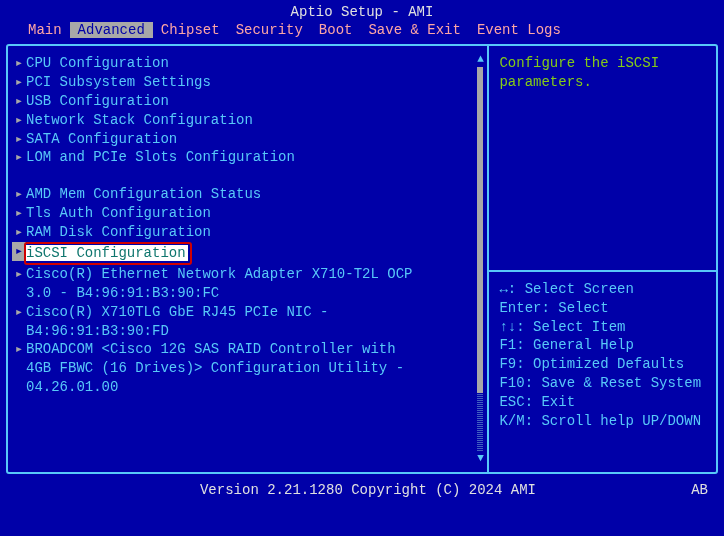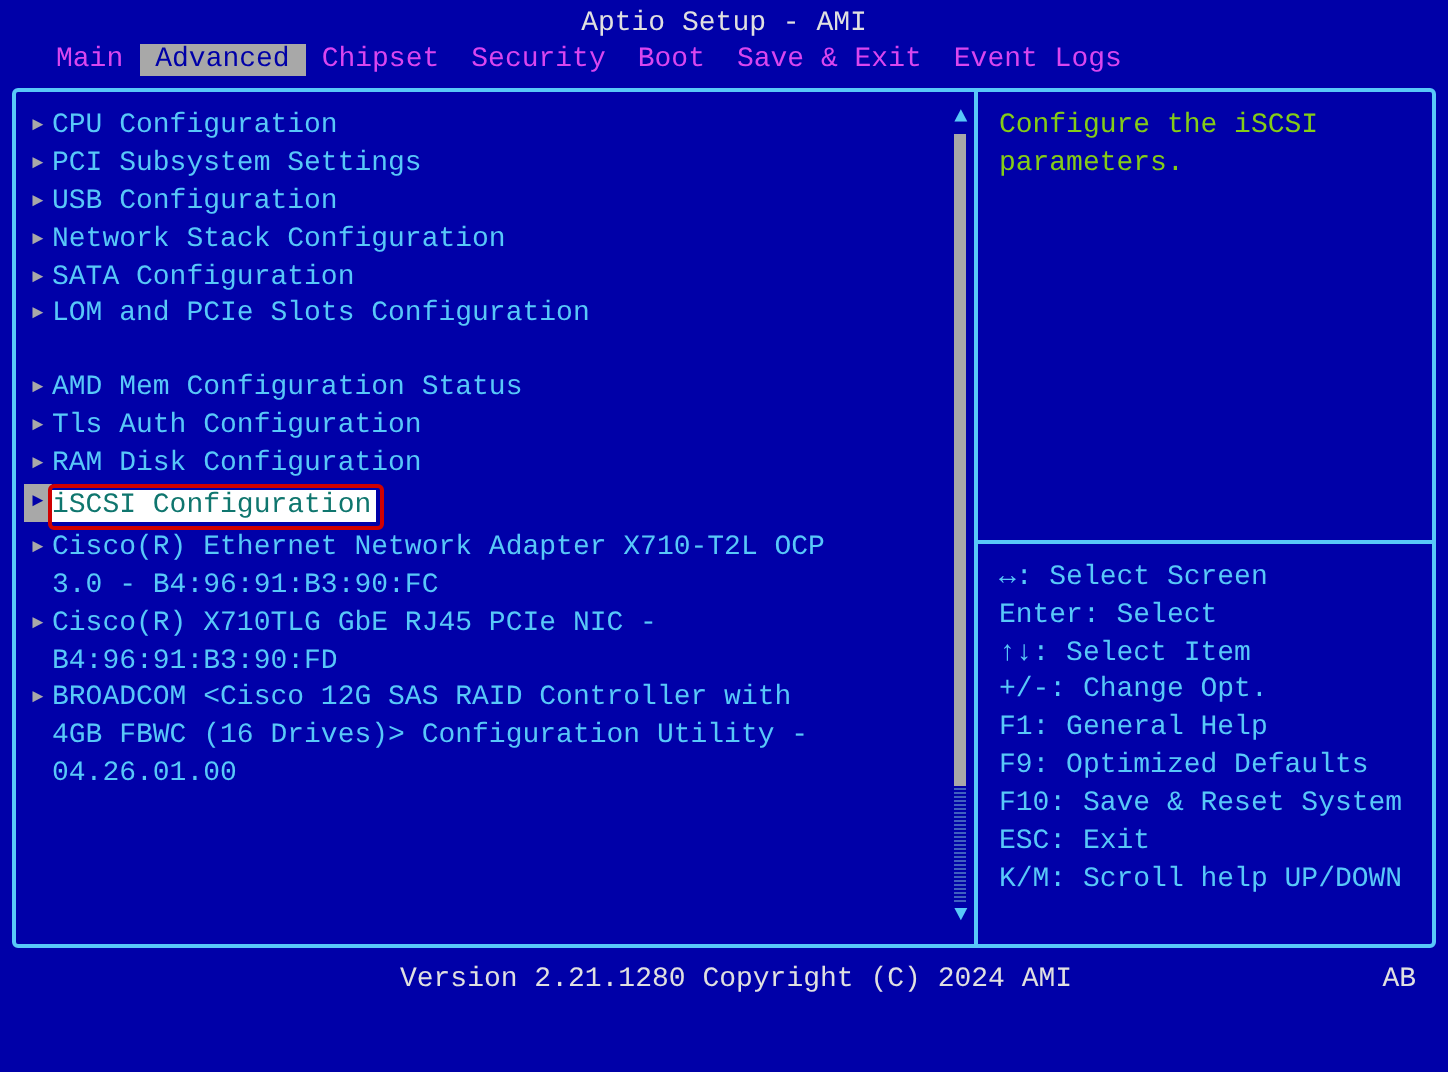--- a/index.html
+++ b/index.html
@@ -18,21 +18,21 @@
     color: #e0e0e0;
     padding: 4px 0 2px 0;
     font-size: 14px;
   }
   .menu-bar {
     display: flex;
     padding: 0 20px 6px 20px;
     gap: 0;
   }
   .menu-item {
-    color: #d946ef;
+    color: #fca5a5;
     padding: 0 8px;
     cursor: pointer;
   }
   .menu-item.active {
     background: #a8a8a8;
     color: #0000a8;
   }
   .main-area {
     display: flex;
     margin: 0 6px;
@@ -223,21 +223,20 @@
       </div>
       <div class="scroll-down">▼</div>
     </div>
   </div>
   <div class="right-panel">
     <div class="help-top">Configure the iSCSI parameters.</div>
     <div class="help-bottom" id="keys-list">
         <div class="key-row">↔: Select Screen</div>
         <div class="key-row">Enter: Select</div>
         <div class="key-row">↑↓: Select Item</div>
-        <div class="key-row">+/-: Change Opt.</div>
         <div class="key-row">F1: General Help</div>
         <div class="key-row">F9: Optimized Defaults</div>
         <div class="key-row">F10: Save &amp; Reset System</div>
         <div class="key-row">ESC: Exit</div>
         <div class="key-row">K/M: Scroll help UP/DOWN</div>
       </div>
   </div>
 </div>
 
 <div class="footer">

